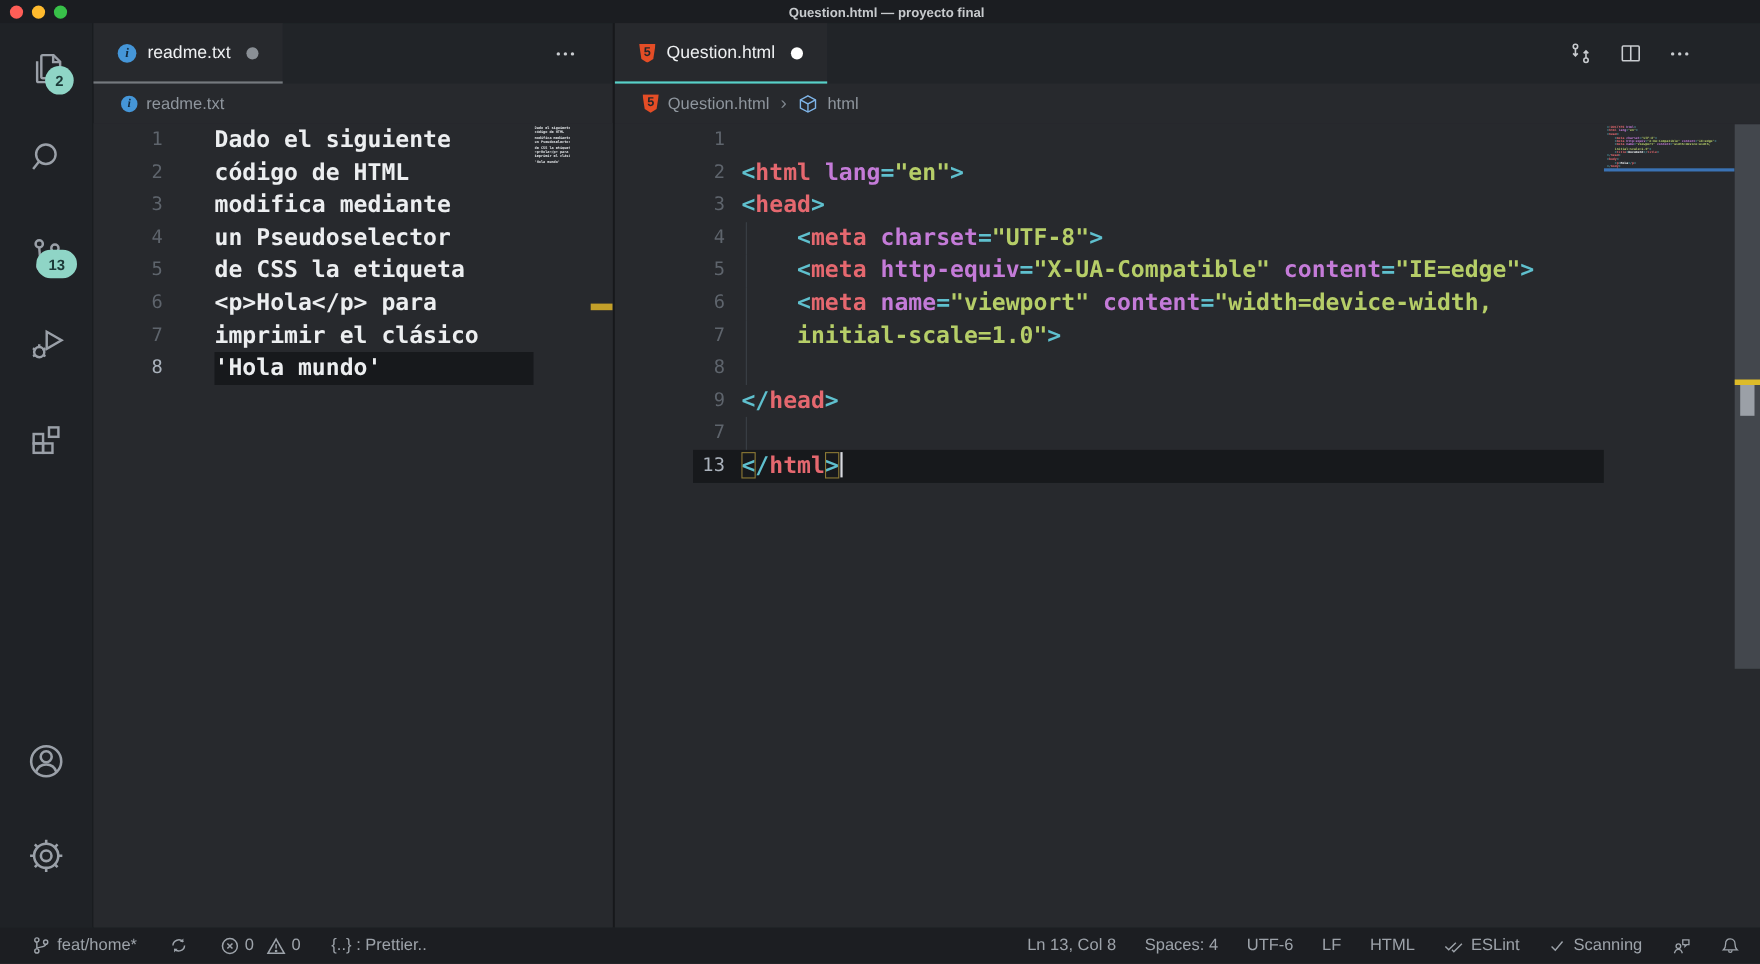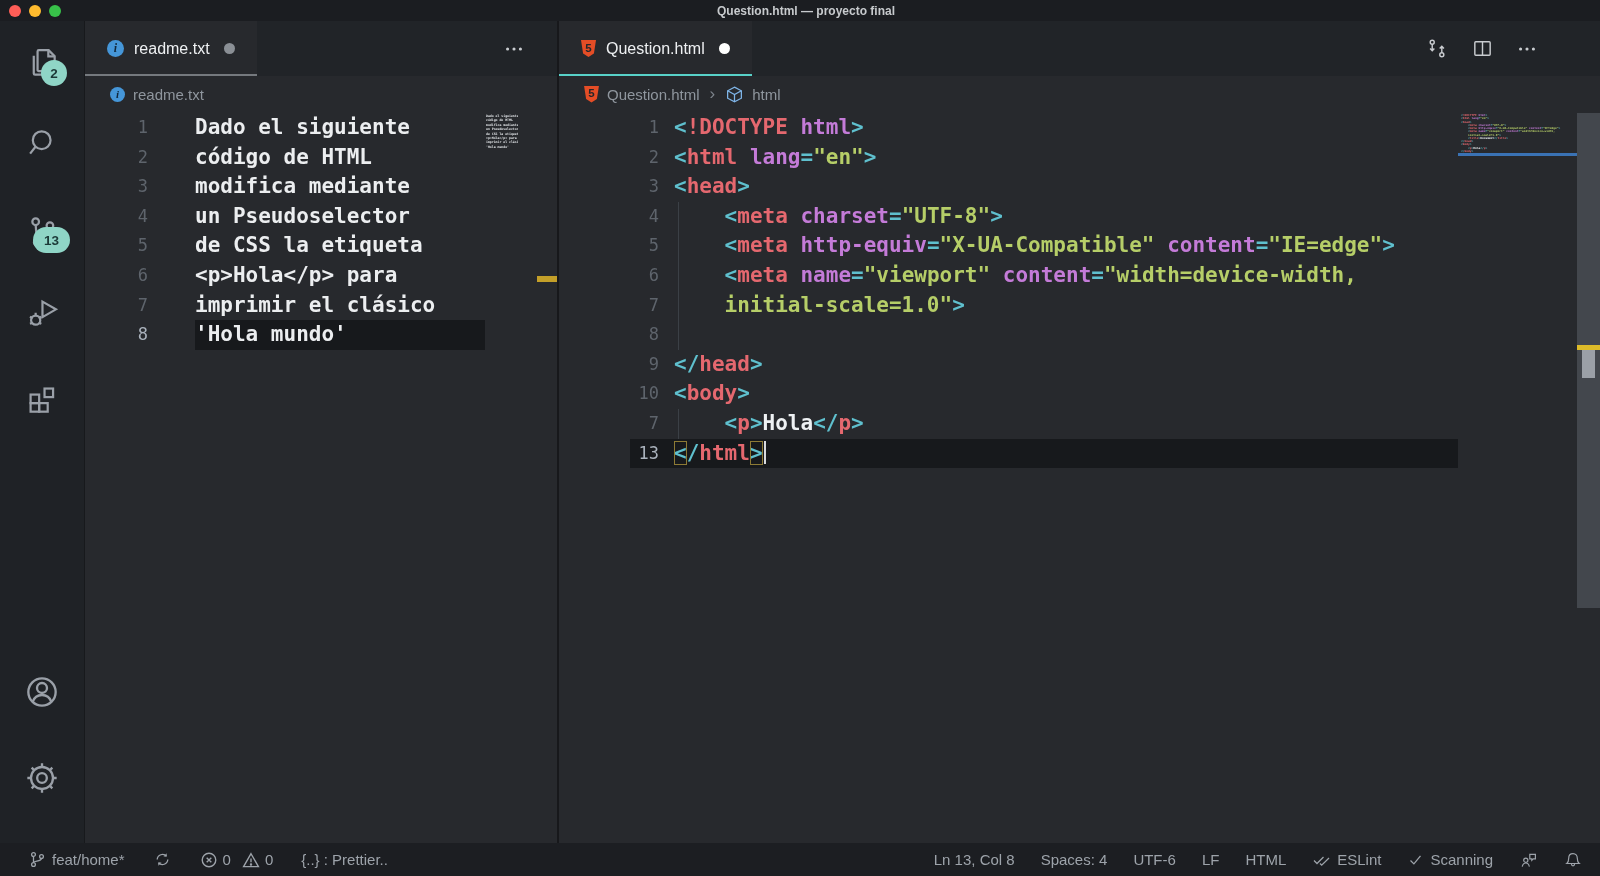--- a/index.html
+++ b/index.html
@@ -268,31 +268,30 @@
         <svg width="19" height="19" viewBox="0 0 18 18" fill="none" stroke="#7fb5e8" stroke-width="1.2">
           <path d="M9 2l6.5 3.5v7L9 16l-6.5-3.5v-7z"></path>
           <path d="M2.5 5.5L9 9l6.5-3.5M9 9v7"></path>
         </svg>
       </span>
       <span>html</span>
     </div>
 
     <div class="editor ed-right">
       <div class="lines" id="lines-right">
-          <div class="row"><span class="ln">1</span><span class="code"><span class="c-p">&lt;</span><span class="c-t">!DOCTYPE</span><span class="c-w"> </span><span class="c-a">html</span><span class="c-p">&gt;</span></span></div>
+          <div class="row"><span class="ln">1</span></div>
           <div class="row"><span class="ln">2</span><span class="code"><span class="c-p">&lt;</span><span class="c-t">html</span><span class="c-w"> </span><span class="c-a">lang</span><span class="c-p">=</span><span class="c-s">"en"</span><span class="c-p">&gt;</span></span></div>
           <div class="row"><span class="ln">3</span><span class="code"><span class="c-p">&lt;</span><span class="c-t">head</span><span class="c-p">&gt;</span></span></div>
           <div class="row"><span class="ln">4</span><div class="guide"></div><span class="code"><span class="c-w">    </span><span class="c-p">&lt;</span><span class="c-t">meta</span><span class="c-w"> </span><span class="c-a">charset</span><span class="c-p">=</span><span class="c-s">"UTF-8"</span><span class="c-p">&gt;</span></span></div>
           <div class="row"><span class="ln">5</span><div class="guide"></div><span class="code"><span class="c-w">    </span><span class="c-p">&lt;</span><span class="c-t">meta</span><span class="c-w"> </span><span class="c-a">http-equiv</span><span class="c-p">=</span><span class="c-s">"X-UA-Compatible"</span><span class="c-w"> </span><span class="c-a">content</span><span class="c-p">=</span><span class="c-s">"IE=edge"</span><span class="c-p">&gt;</span></span></div>
           <div class="row"><span class="ln">6</span><div class="guide"></div><span class="code"><span class="c-w">    </span><span class="c-p">&lt;</span><span class="c-t">meta</span><span class="c-w"> </span><span class="c-a">name</span><span class="c-p">=</span><span class="c-s">"viewport"</span><span class="c-w"> </span><span class="c-a">content</span><span class="c-p">=</span><span class="c-s">"width=device-width,</span></span></div>
           <div class="row"><span class="ln">7</span><div class="guide"></div><span class="code"><span class="c-w">    </span><span class="c-s">initial-scale=1.0"</span><span class="c-p">&gt;</span></span></div>
           <div class="row"><span class="ln">8</span><div class="guide"></div></div>
           <div class="row"><span class="ln">9</span><span class="code"><span class="c-p">&lt;/</span><span class="c-t">head</span><span class="c-p">&gt;</span></span></div>
-          <div class="row"><span class="ln">10</span><span class="code"><span class="c-p">&lt;</span><span class="c-t">body</span><span class="c-p">&gt;</span></span></div>
-          <div class="row"><span class="ln">7</span><div class="guide"></div><span class="code"><span class="c-w">    </span><span class="c-p">&lt;</span><span class="c-t">p</span><span class="c-p">&gt;</span><span class="c-w">Hola</span><span class="c-p">&lt;/</span><span class="c-t">p</span><span class="c-p">&gt;</span></span></div>
+          <div class="row"><span class="ln">7</span><div class="guide"></div></div>
           <div class="row current"><div class="hl"></div><span class="ln active">13</span><span class="code"><span class="c-p boxed">&lt;</span><span class="c-p">/</span><span class="c-t">html</span><span class="c-p boxed">&gt;</span><span class="cursor"></span></span></div>
         </div>
       <div class="mm mm-right" id="mm-right">
         <div class="mm-curline"></div>
       <div class="mm-row"><span class="c-p">&lt;</span><span class="c-t">!DOCTYPE</span><span class="c-w"> </span><span class="c-a">html</span><span class="c-p">&gt;</span></div>
           <div class="mm-row"><span class="c-p">&lt;</span><span class="c-t">html</span><span class="c-w"> </span><span class="c-a">lang</span><span class="c-p">=</span><span class="c-s">"en"</span><span class="c-p">&gt;</span></div>
           <div class="mm-row"><span class="c-p">&lt;</span><span class="c-t">head</span><span class="c-p">&gt;</span></div>
           <div class="mm-row"><span class="c-w">    </span><span class="c-p">&lt;</span><span class="c-t">meta</span><span class="c-w"> </span><span class="c-a">charset</span><span class="c-p">=</span><span class="c-s">"UTF-8"</span><span class="c-p">&gt;</span></div>
           <div class="mm-row"><span class="c-w">    </span><span class="c-p">&lt;</span><span class="c-t">meta</span><span class="c-w"> </span><span class="c-a">http-equiv</span><span class="c-p">=</span><span class="c-s">"X-UA-Compatible"</span><span class="c-w"> </span><span class="c-a">content</span><span class="c-p">=</span><span class="c-s">"IE=edge"</span><span class="c-p">&gt;</span></div>
           <div class="mm-row"><span class="c-w">    </span><span class="c-p">&lt;</span><span class="c-t">meta</span><span class="c-w"> </span><span class="c-a">name</span><span class="c-p">=</span><span class="c-s">"viewport"</span><span class="c-w"> </span><span class="c-a">content</span><span class="c-p">=</span><span class="c-s">"width=device-width,</span></div>

